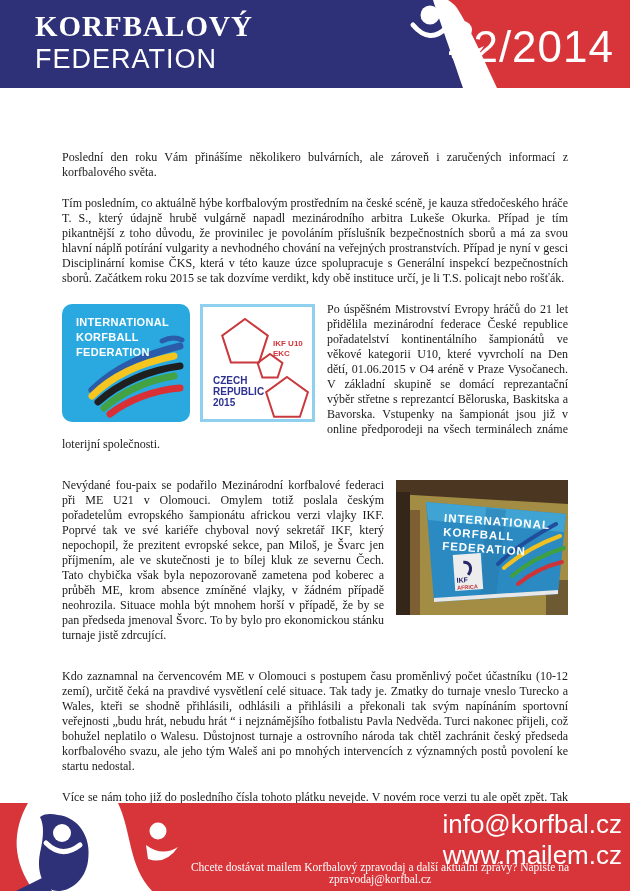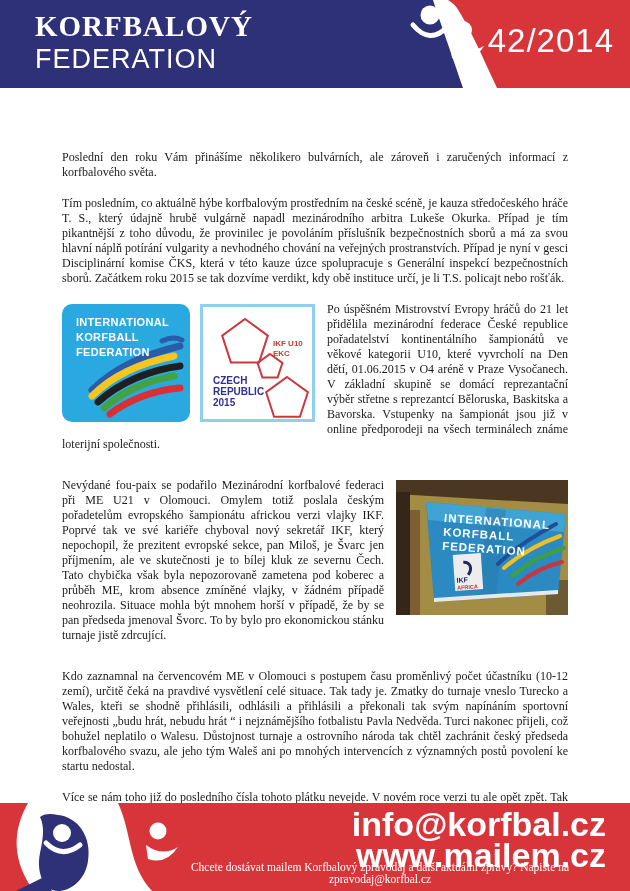--- a/index.html
+++ b/index.html
@@ -7,21 +7,21 @@
         display:flex;flex-direction:column;font-family:"Liberation Serif",serif;}
 
   
   .header{position:relative;height:108px;background:#ffffff;flex:0 0 auto;}
   .header-navy{position:absolute;left:0;top:0;width:433px;height:88px;background:#2e3078;}
   .header-svg{position:absolute;left:400px;top:0;width:230px;height:88px;}
   .header-titles{position:absolute;left:35px;top:9px;color:#ffffff;}
   .header-title1{font-family:"Liberation Serif",serif;font-weight:bold;font-size:29px;letter-spacing:1px;line-height:34px;}
   .header-title2{font-family:"Liberation Sans",sans-serif;font-weight:400;font-size:27px;letter-spacing:1px;line-height:32px;}
   .header-issue{position:absolute;right:16px;top:22px;color:#ffffff;
-                font-family:"Liberation Sans",sans-serif;font-size:33px;font-weight:500;letter-spacing:1px;text-align:right;}
+                font-family:"Liberation Sans",sans-serif;font-size:44px;font-weight:500;letter-spacing:1px;text-align:right;}
 
   
   .content{flex:1 1 auto;overflow:hidden;padding:26px 62px 0 62px;}
   .content p{margin:16px 0 10px 0;font-size:12px;line-height:15px;text-align:justify;color:#1a1a1a;}
   .clearfix::after{content:"";display:block;clear:both;}
 
   .media-left{float:left;margin:2px 12px 6px 0;display:flex;gap:10px;}
   .ikf-logo{position:relative;width:128px;height:118px;}
   .ikf-logo-text{position:absolute;left:14px;top:11px;color:#ffffff;
                  font-family:"Liberation Sans",sans-serif;font-weight:bold;font-size:11px;line-height:15px;letter-spacing:.3px;}
@@ -32,22 +32,22 @@
   .u10-country{position:absolute;left:10px;top:68px;color:#2e3192;
                font-family:"Liberation Sans",sans-serif;font-weight:bold;font-size:10px;line-height:11px;}
 
   .media-right{float:right;margin:2px 0 4px 12px;width:172px;height:135px;position:relative;}
 
   .date-line{margin-top:12px;font-size:13px;color:#1a1a1a;}
 
   
   .footer{position:relative;height:88px;background:#d7353a;flex:0 0 auto;margin-top:auto;}
   .footer-svg{position:absolute;left:0;top:0;width:230px;height:88px;}
-  .footer-links{position:absolute;right:24px;top:6px;text-align:right;color:#ffffff;
-                font-family:"Liberation Sans",sans-serif;font-size:34px;line-height:31px;font-weight:700;}
+  .footer-links{position:absolute;right:8px;top:6px;text-align:right;color:#ffffff;
+                font-family:"Liberation Sans",sans-serif;font-size:26px;line-height:31px;font-weight:400;}
   .footer-links div{cursor:pointer;}
   .footer-subscribe{position:absolute;left:150px;right:20px;bottom:6px;text-align:center;color:#ffffff;
                     font-family:"Liberation Serif",serif;font-size:11.5px;}
 </style>
 </head>
 <body>
 
 <div class="page">
 
   <div class="header">

